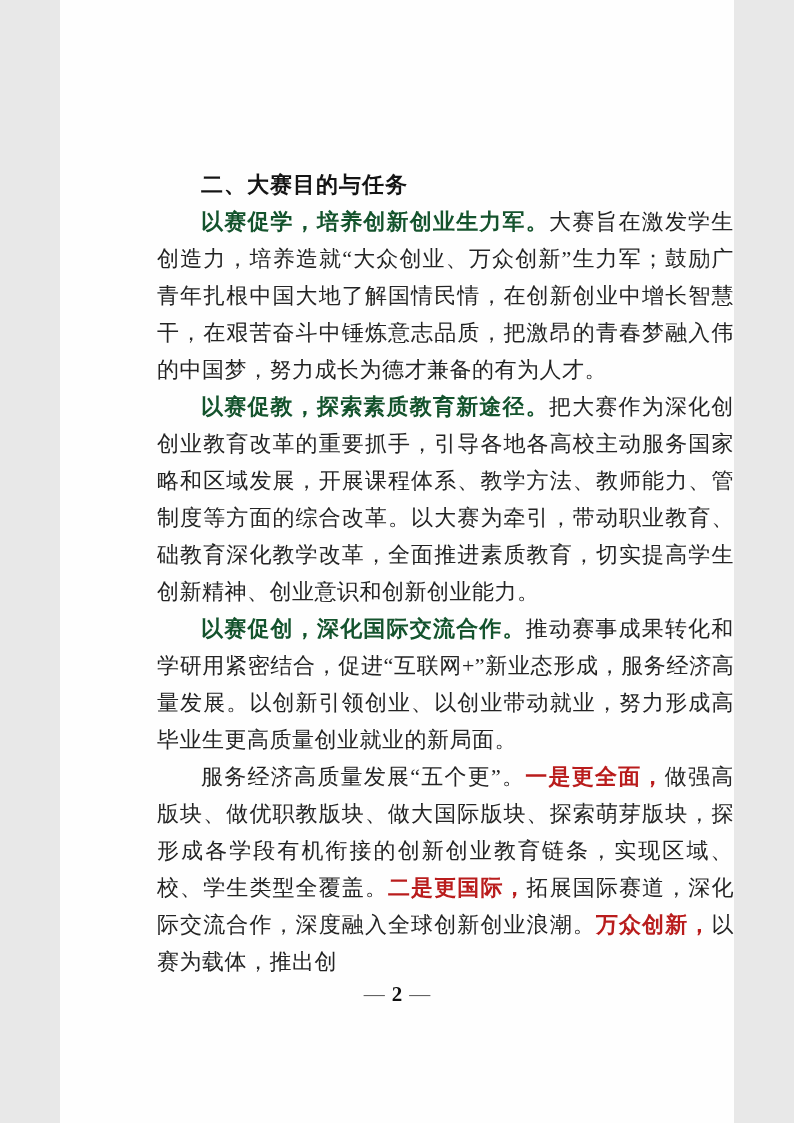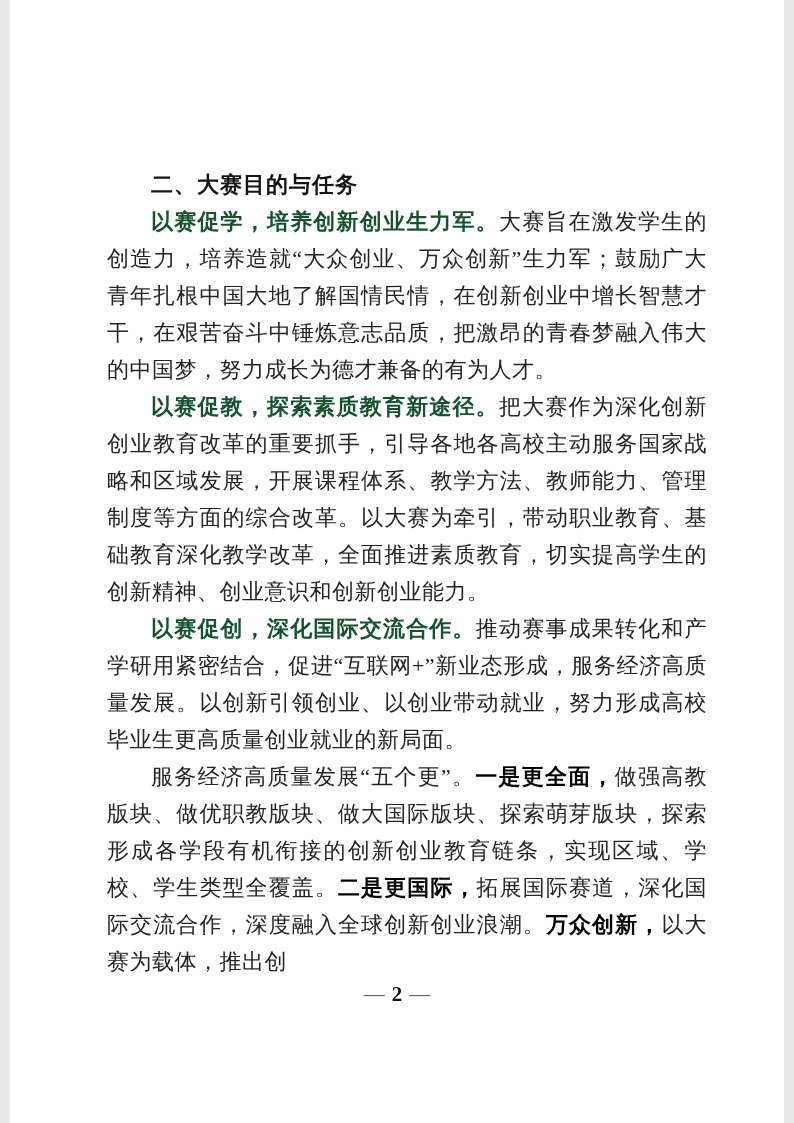--- a/index.html
+++ b/index.html
@@ -3,21 +3,21 @@
 <meta charset="utf-8">
 <title>Document Page</title>
 <style>
   html, body {
     margin: 0;
     padding: 0;
     background: #e8e8e8;
   }
   .page {
     position: relative;
-    width: 774px;
+    width: 674px;
     height: 1123px;
     margin: 0 auto;
     background: #fefefe;
     overflow: hidden;
   }
   .content {
     position: absolute;
     left: 97px;
     top: 166px;
     width: 600px;
@@ -39,21 +39,21 @@
     margin: 0;
     text-indent: 2em;
   }
   .run-kaiti-bold {
     font-weight: 700;
     color: #14532d;
   }
   .run-heiti-bold {
     font-weight: 700;
     font-family: "Liberation Sans", "DejaVu Sans", sans-serif;
-    color: #000000;
+    color: #b91c1c;
   }
   .footer {
     position: absolute;
     left: 0;
     right: 0;
     top: 982px;
     text-align: center;
     font-family: "Liberation Serif", "DejaVu Serif", serif;
     font-size: 21px;
     line-height: 24px;

